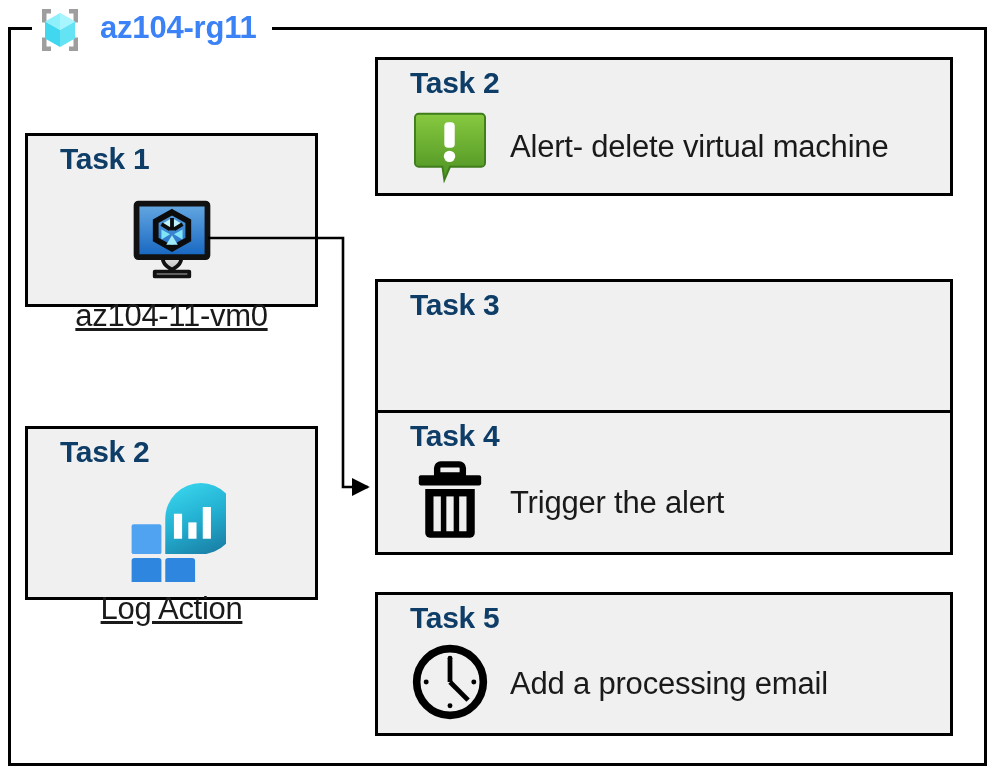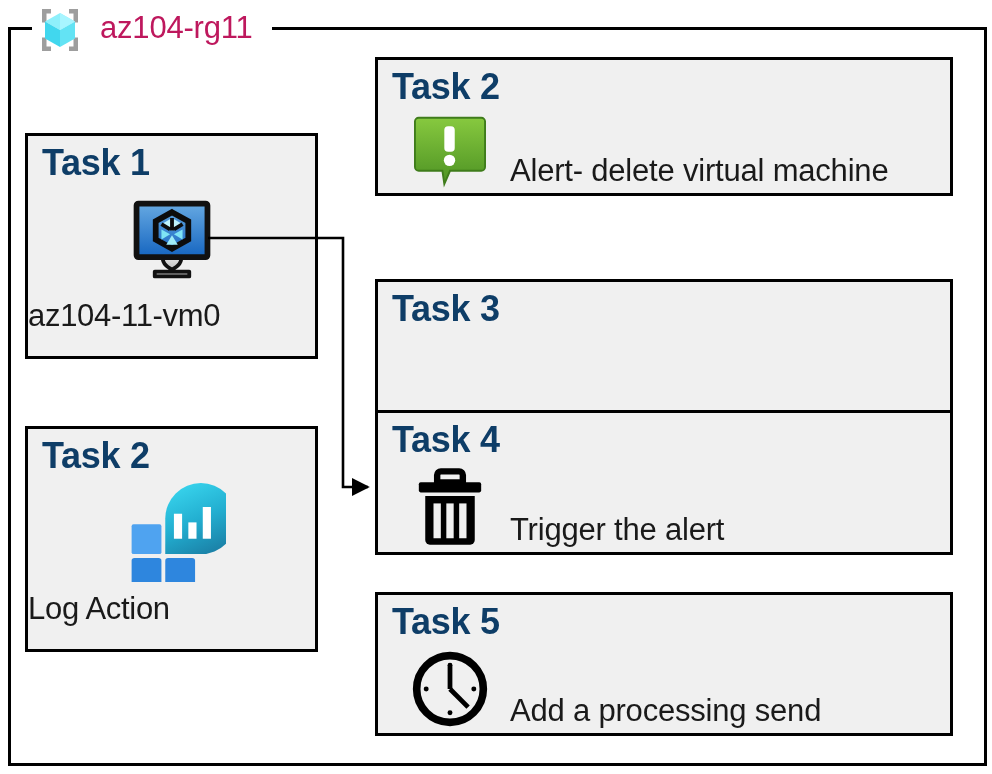--- a/index.html
+++ b/index.html
@@ -43,81 +43,84 @@
     left: 32px;
     top: 5px;
     width: 56px;
     height: 50px;
   }
   .rg-label {
     position: absolute;
     left: 100px;
     top: 10px;
     font-size: 31px;
-    color: #be185d;
+    color: #3b82f6;
     letter-spacing: -0.2px;
     white-space: nowrap;
+    font-weight: bold;
   }
 
   
   .task-box {
     position: absolute;
     background: #f0f0f0;
     border: 3px solid #000000;
     box-sizing: border-box;
   }
   .task-title {
     position: absolute;
-    left: 14px;
+    left: 32px;
     top: 6px;
-    font-size: 36px;
+    font-size: 30px;
     font-weight: bold;
     color: #0e3d67;
     letter-spacing: -0.3px;
     white-space: nowrap;
   }
 
   
   .box-left {
     width: 293px;
-    height: 226px;
+    height: 174px;
   }
   .box-left .icon-slot {
     position: absolute;
     left: 0;
     top: 52px;
     width: 100%;
     height: 106px;
     display: flex;
     align-items: center;
     justify-content: center;
   }
   .box-left .caption {
     position: absolute;
     left: 0;
     top: 162px;
     width: 100%;
+    text-align: center;
     font-size: 31px;
     color: #1a1a1a;
     letter-spacing: -0.3px;
+    text-decoration: underline;
   }
 
   
   .box-right {
     left: 375px;
     width: 578px;
   }
   .box-right .row {
     position: absolute;
     left: 34px;
     top: 44px;
     right: 10px;
     bottom: 4px;
     display: flex;
-    align-items: flex-end;
+    align-items: center;
     gap: 22px;
   }
   .box-right .icon-slot {
     flex: 0 0 auto;
     width: 76px;
     height: 76px;
     display: flex;
     align-items: center;
     justify-content: center;
   }
@@ -298,21 +301,21 @@
             <circle cx="42" cy="17" r="2.6" fill="#000000"></circle>
             <circle cx="67" cy="42" r="2.6" fill="#000000"></circle>
             <circle cx="42" cy="67" r="2.6" fill="#000000"></circle>
             <circle cx="17" cy="42" r="2.6" fill="#000000"></circle>
 
             <path d="M42,42 L42,18" stroke="#000000" stroke-width="5" stroke-linecap="butt"></path>
             <path d="M42,42 L61,61" stroke="#000000" stroke-width="5" stroke-linecap="butt"></path>
           </svg>
         </span>
       </span>
-      <span class="caption">Add a processing send</span>
+      <span class="caption">Add a processing email</span>
     </div>
   </div>
 
   <svg class="connector" viewBox="0 0 992 774">
     <defs>
       <marker id="arrowHead" viewBox="0 0 10 10" refX="9" refY="5" markerWidth="7" markerHeight="7" orient="auto-start-reverse">
         <path d="M 0 0 L 10 5 L 0 10 z" fill="#000000"></path>
       </marker>
     </defs>
     <path d="M 208 238 L 343 238 L 343 487 L 368 487" fill="none" stroke="#000000" stroke-width="2.6" marker-end="url(#arrowHead)"></path>

